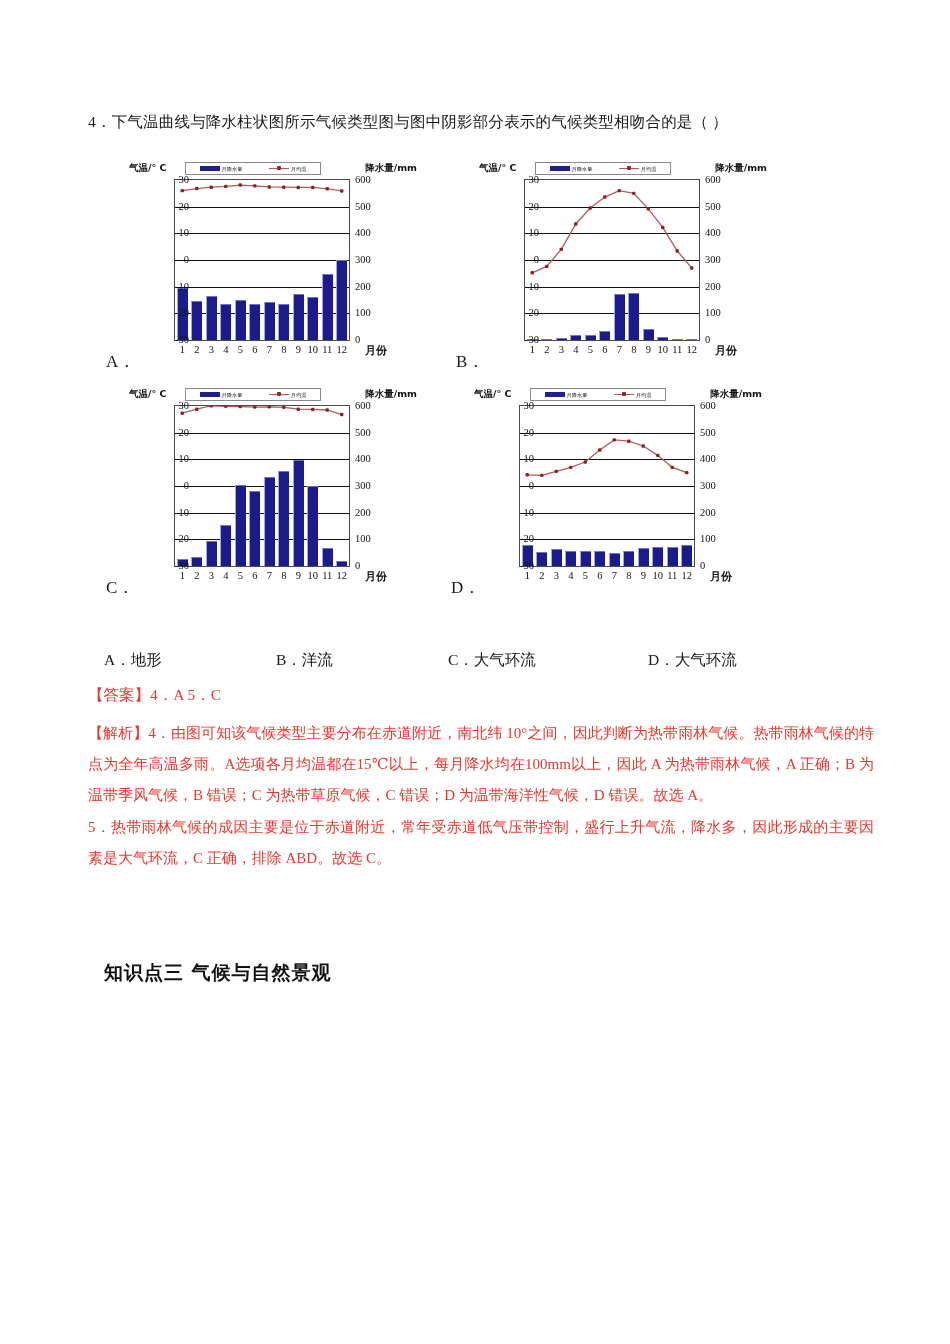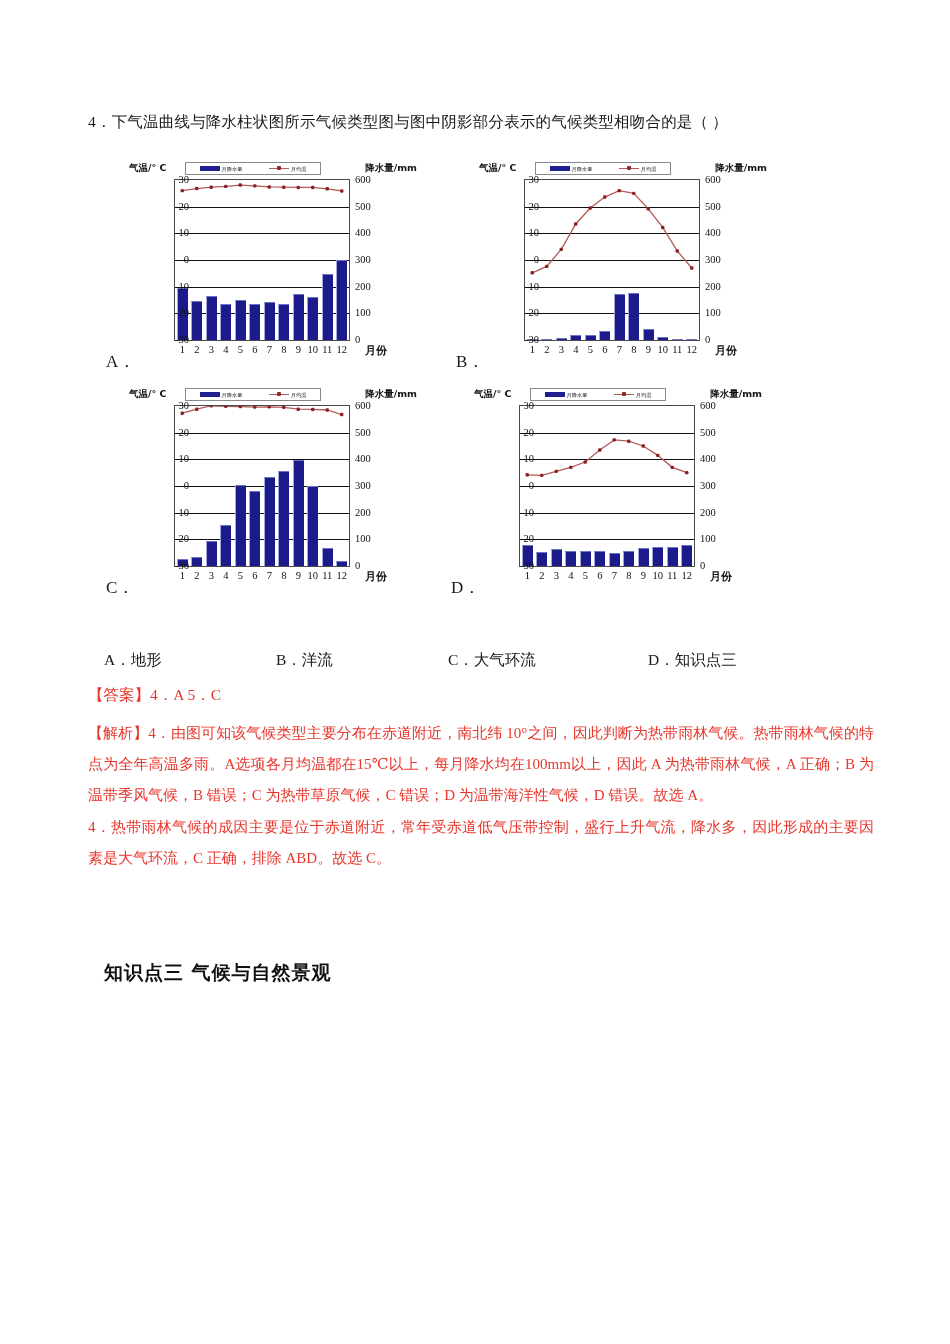--- a/index.html
+++ b/index.html
@@ -528,25 +528,25 @@
       <div class="xtick" style="left: 200.25px; top: 182px;">11</div>
       <div class="xtick" style="left: 214.75px; top: 182px;">12</div>
       <div class="xunit" style="left: 238px; top: 181px;">月份</div>
     </div>
   <div class="chart-label" id="lab-D" style="left:451px; top:576px;">D．</div>
 
   <div class="opts">
     <span class="opt opt-a">A．地形</span>
     <span class="opt opt-b">B．洋流</span>
     <span class="opt opt-c">C．大气环流</span>
-    <span class="opt opt-d">D．知识点三</span>
+    <span class="opt opt-d">D．大气环流</span>
   </div>
 
   <div class="answer">【答案】4．A  5．C</div>
 
   <div class="analysis">
     <p>【解析】4．由图可知该气候类型主要分布在赤道附近，南北纬 10°之间，因此判断为热带雨林气候。热带雨林气候的特点为全年高温多雨。A选项各月均温都在15℃以上，每月降水均在100mm以上，因此 A 为热带雨林气候，A 正确；B 为温带季风气候，B 错误；C 为热带草原气候，C 错误；D 为温带海洋性气候，D 错误。故选 A。</p>
-    <p class="indent2">4．热带雨林气候的成因主要是位于赤道附近，常年受赤道低气压带控制，盛行上升气流，降水多，因此形成的主要因素是大气环流，C 正确，排除 ABD。故选 C。</p>
+    <p class="indent2">5．热带雨林气候的成因主要是位于赤道附近，常年受赤道低气压带控制，盛行上升气流，降水多，因此形成的主要因素是大气环流，C 正确，排除 ABD。故选 C。</p>
   </div>
 
   <div class="section-head">知识点三  气候与自然景观</div>
 
 </div>
 
 </body></html>

